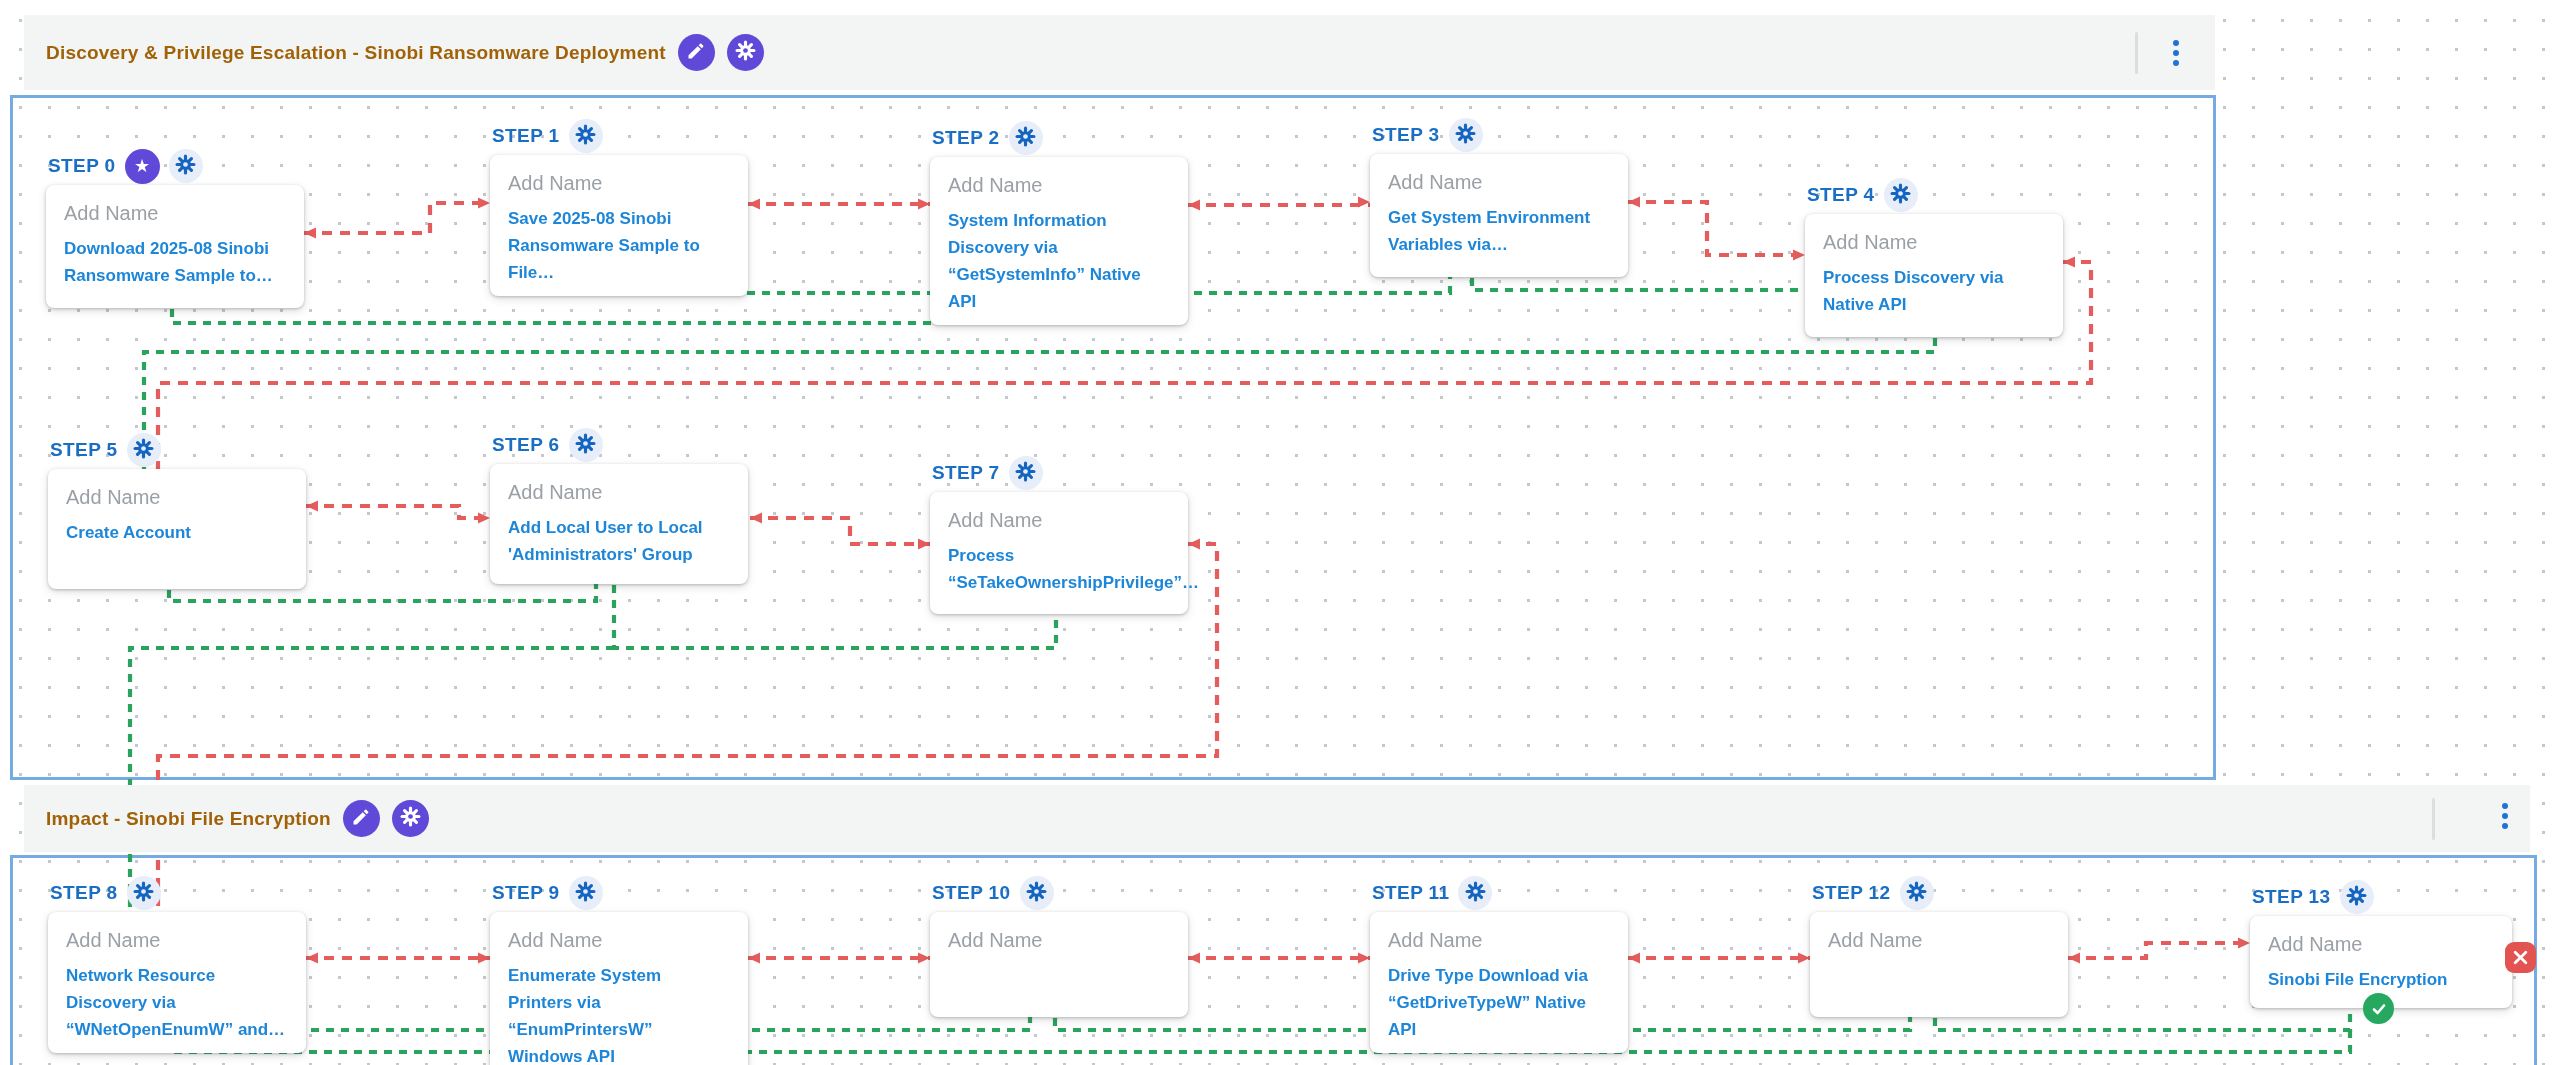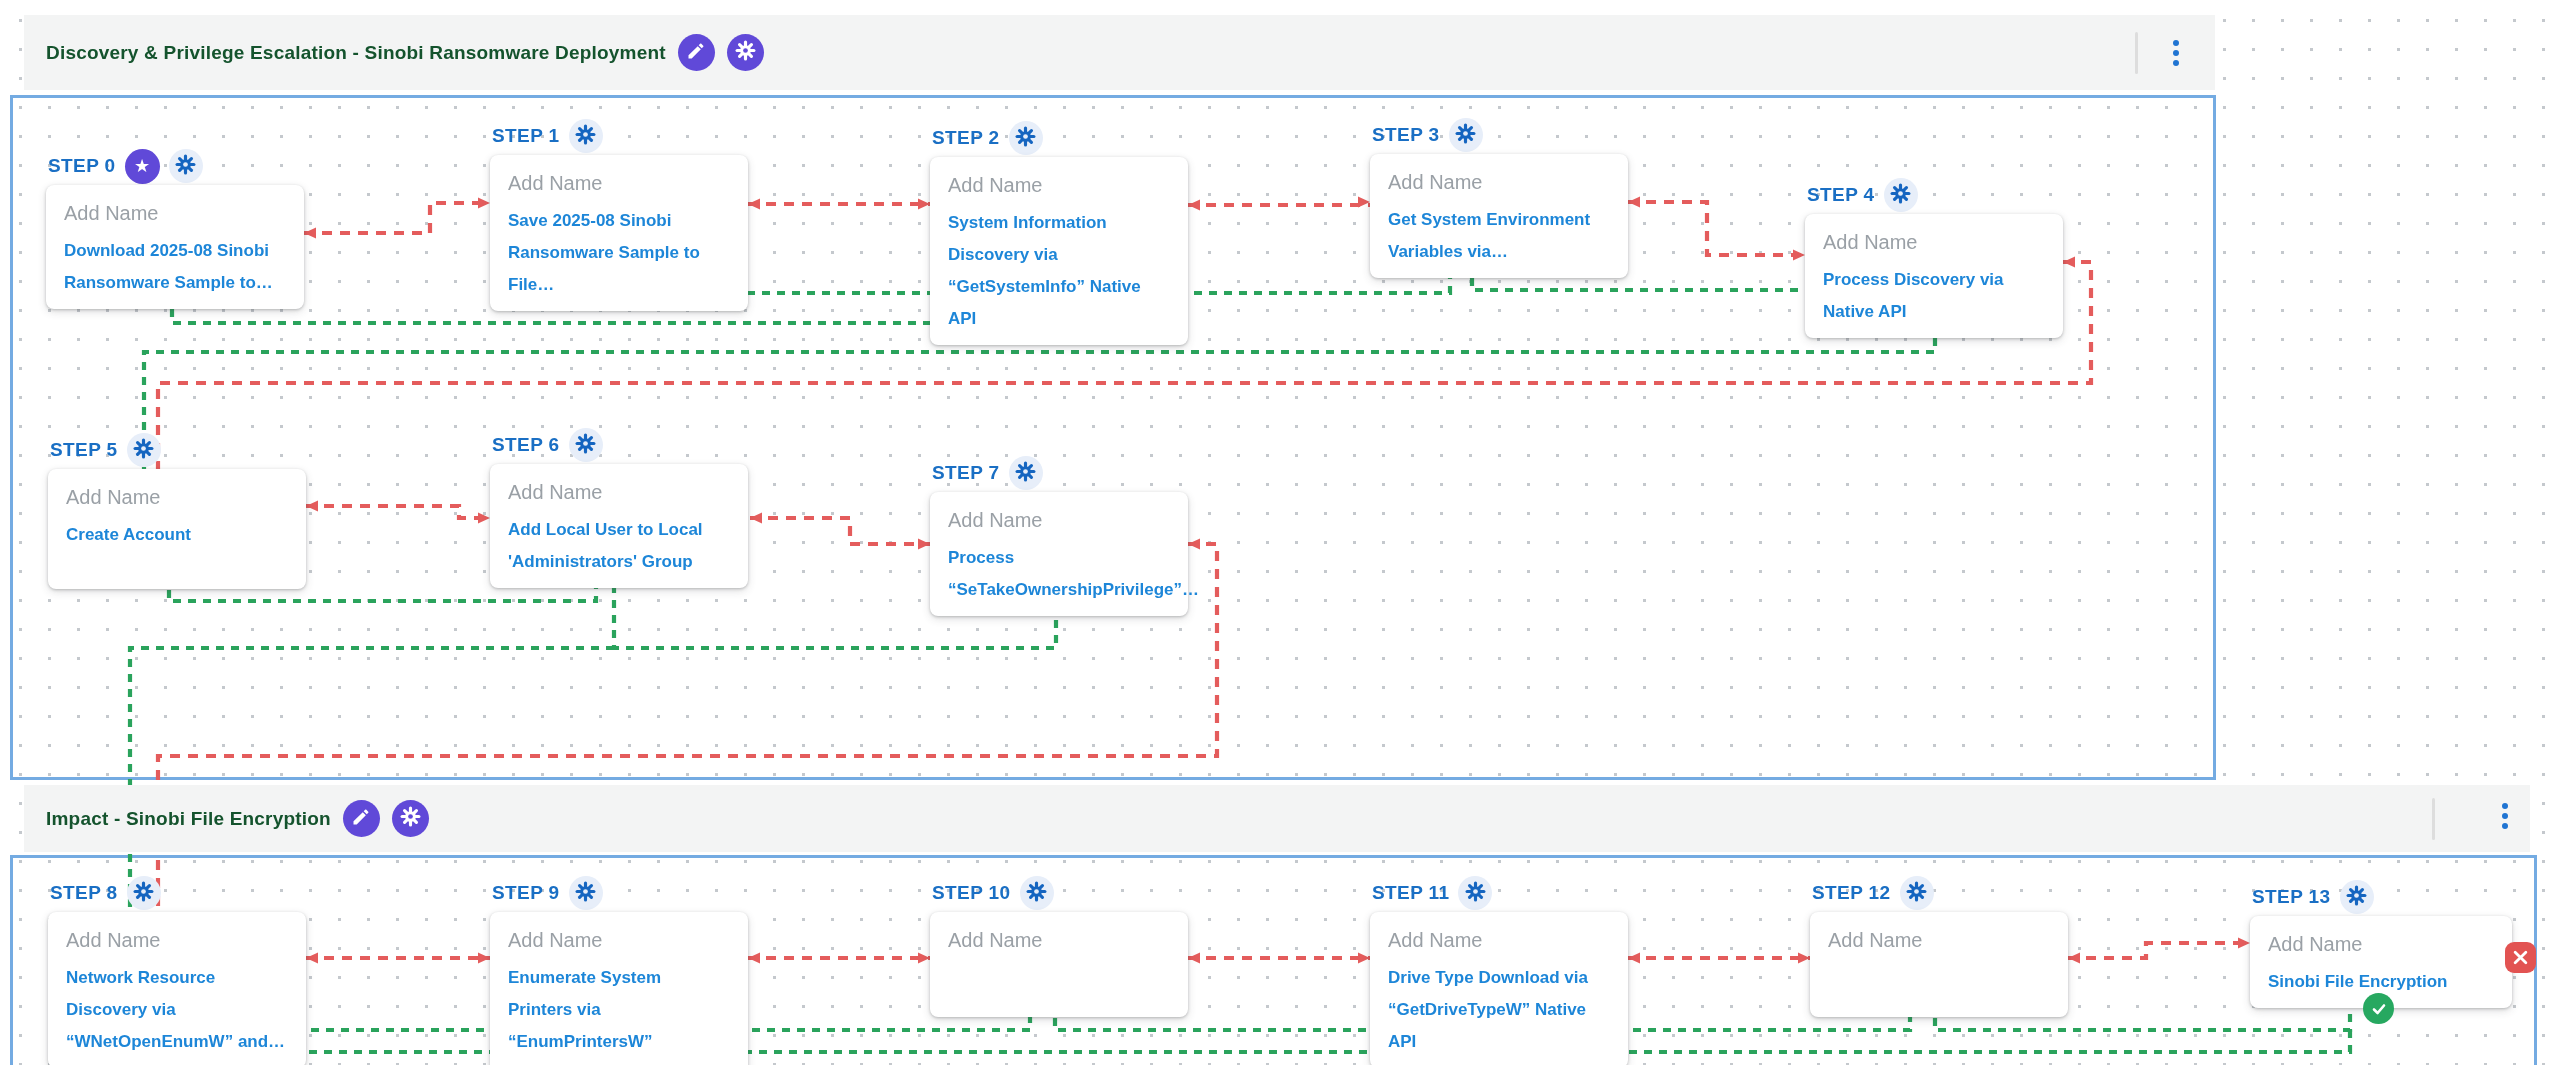--- a/index.html
+++ b/index.html
@@ -8,38 +8,38 @@
     font-family:"Liberation Sans",sans-serif;background:#ffffff;
   }
   #canvas{
     position:relative;width:2560px;height:1065px;overflow:hidden;
     background-image:radial-gradient(circle,rgba(125,134,144,.45) 1.6px,transparent 2px);
     background-size:29px 29px;background-position:6px 6px;background-color:#fff;
   }
   .sec-box{position:absolute;border:3px solid #74abe2;box-sizing:border-box;z-index:5;background:transparent;}
   #wires{position:absolute;left:0;top:0;z-index:10;}
   .band{position:absolute;background:#f3f4f4;display:flex;align-items:center;z-index:30;}
-  .band-title{font-size:19px;font-weight:bold;color:#14532d;padding-left:22px;letter-spacing:.2px;white-space:nowrap;}
+  .band-title{font-size:19px;font-weight:bold;color:#a16207;padding-left:22px;letter-spacing:.2px;white-space:nowrap;}
   .circle-btn{width:37px;height:37px;border-radius:50%;background:#6049d8;display:flex;align-items:center;justify-content:center;margin-left:12px;cursor:pointer;flex:0 0 auto;}
   .circle-btn:first-of-type{margin-left:26px;}
   .divider{position:absolute;width:3px;background:#dddddd;z-index:31;border-radius:2px;}
   .kebab{position:absolute;z-index:32;width:26px;height:40px;display:flex;flex-direction:column;align-items:center;justify-content:center;gap:4px;cursor:pointer;}
   .kebab i{width:6px;height:6px;border-radius:50%;background:#1f74d2;display:block;}
   .step{position:absolute;z-index:20;margin-top:16px;}
   .step-head{display:flex;align-items:center;gap:9px;height:38px;margin-left:2px;}
   .step-label{font-size:19px;font-weight:bold;color:#1a6fc4;letter-spacing:.4px;white-space:nowrap;}
   .gear-chip{width:34px;height:34px;border-radius:50%;background:#e7eef9;display:flex;align-items:center;justify-content:center;cursor:pointer;flex:0 0 auto;}
   .star-chip{width:35px;height:35px;border-radius:50%;background:#6049d8;display:flex;align-items:center;justify-content:center;cursor:pointer;flex:0 0 auto;color:#fff;font-size:18px;line-height:1;}
   .step-card{
     position:relative;background:#fff;border-radius:8px;box-sizing:border-box;
     width:258px;padding:13px 18px 10px 18px;
     box-shadow:0 1px 3px rgba(60,64,67,.3),0 3px 9px rgba(60,64,67,.16);
   }
   .add-name{font-size:20px;color:#9aa0a6;margin:4px 0 10px 0;cursor:text;}
-  .scenario{display:block;font-size:17px;font-weight:bold;color:#1d86d8;line-height:32px;text-decoration:none;cursor:pointer;}
+  .scenario{display:block;font-size:17px;font-weight:bold;color:#1d86d8;line-height:27px;text-decoration:none;cursor:pointer;}
   .badge-x{position:absolute;right:-24px;top:26px;width:31px;height:31px;border-radius:9px;background:#e25352;display:flex;align-items:center;justify-content:center;z-index:25;}
   .badge-check{position:absolute;left:113px;bottom:-16px;width:31px;height:31px;border-radius:50%;background:#27a860;display:flex;align-items:center;justify-content:center;z-index:25;}
 </style>
 </head>
 <body>
 
 <div id="canvas">
 
   <div class="sec-box" style="left:10px;top:95px;width:2206px;height:685px;"></div>
   <div class="sec-box" style="left:10px;top:855px;width:2527px;height:230px;"></div>

